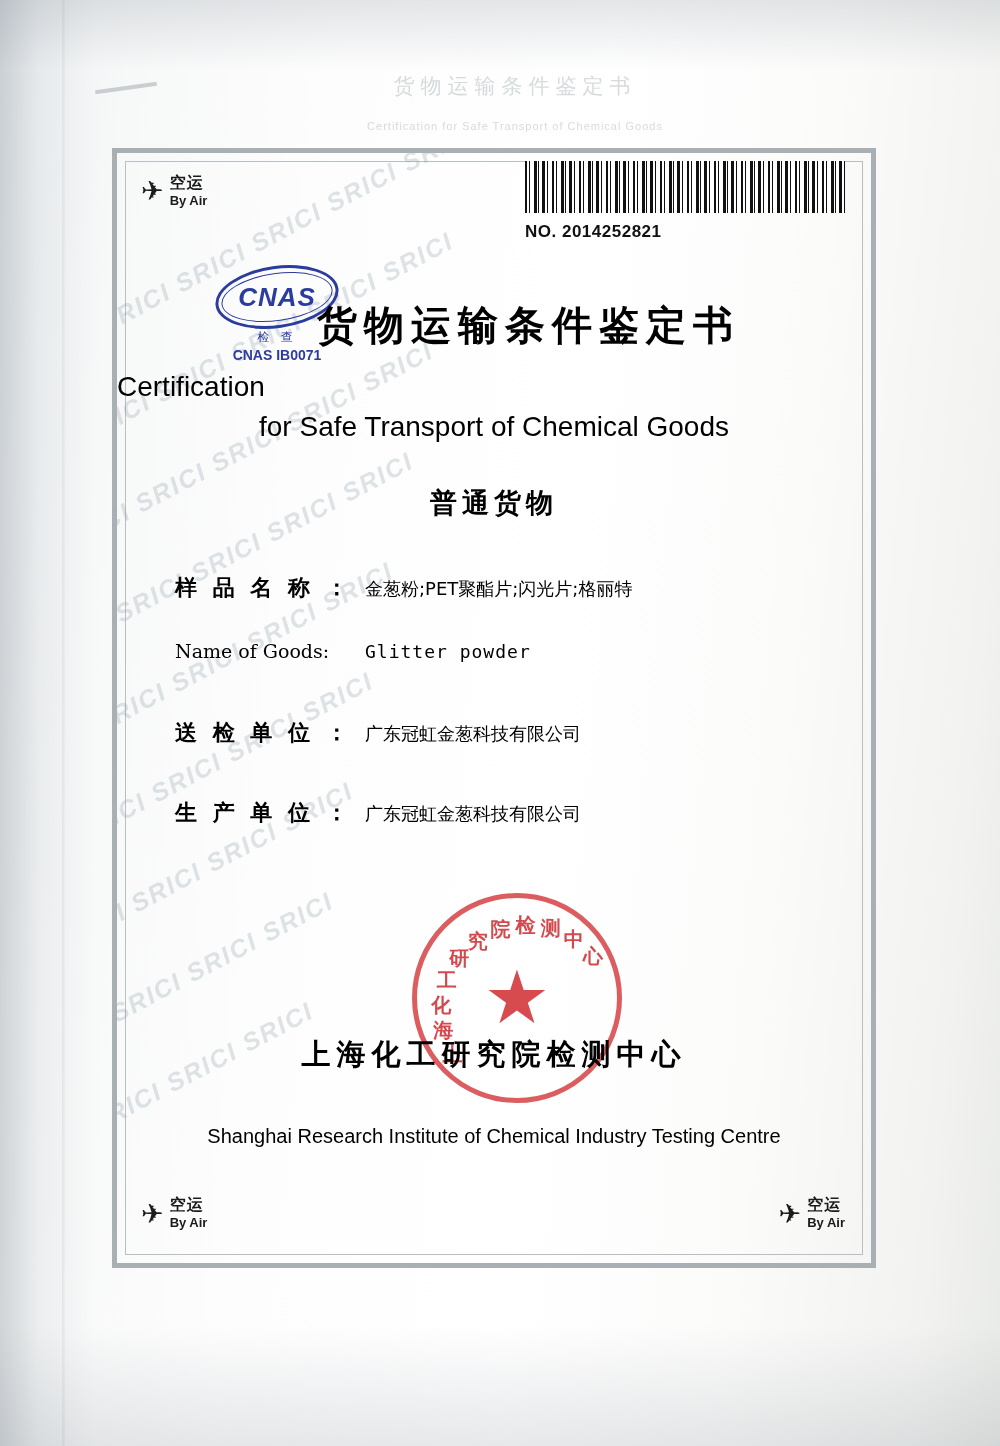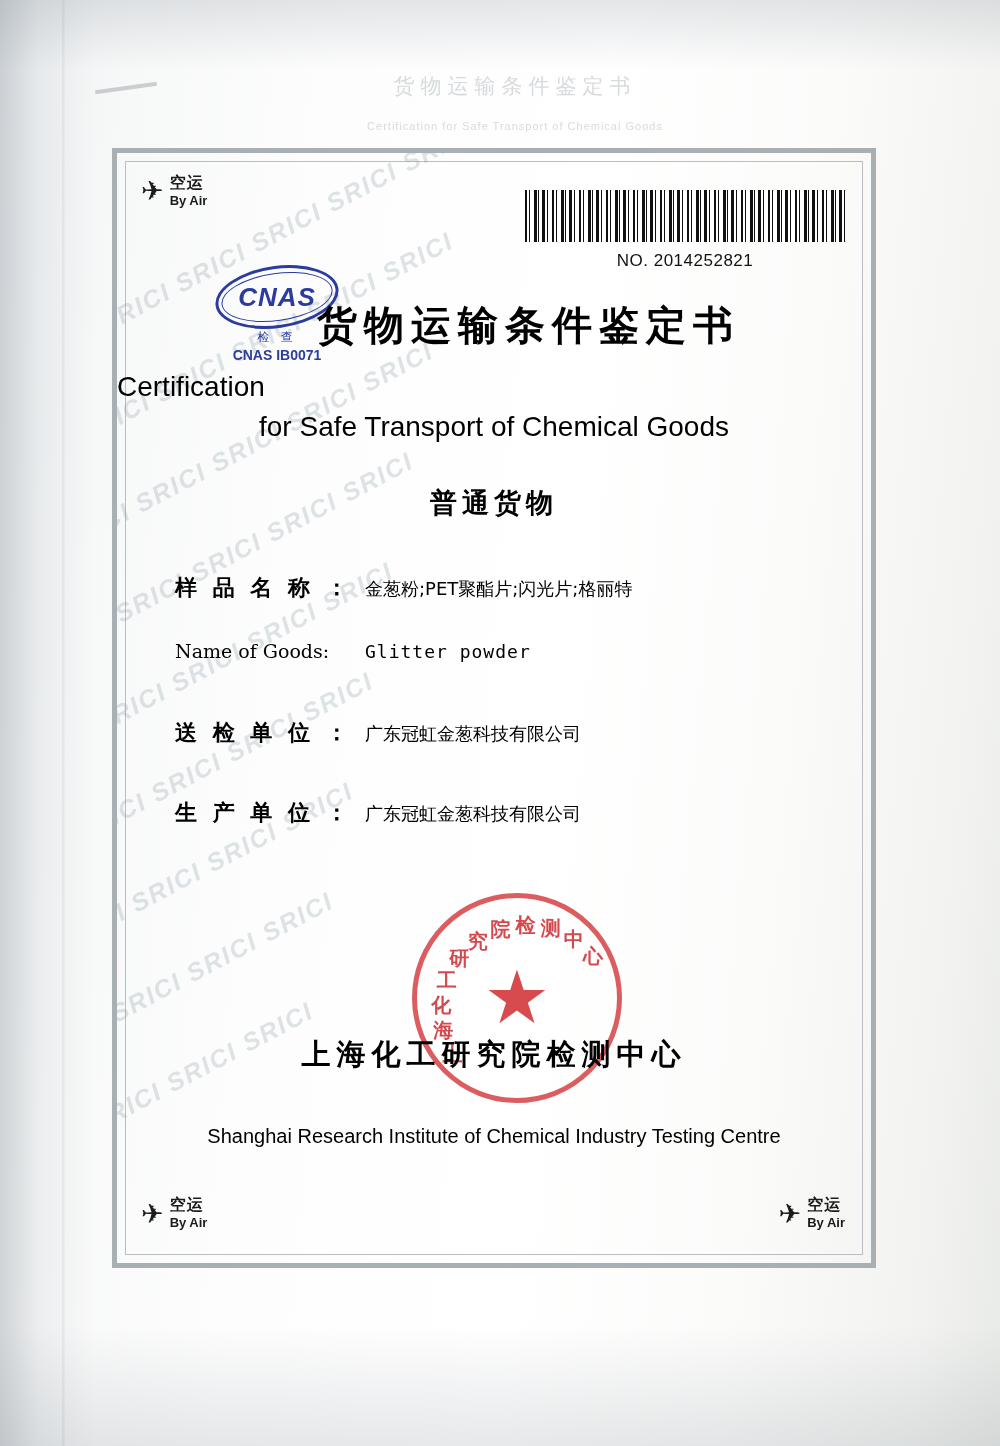--- a/index.html
+++ b/index.html
@@ -118,23 +118,24 @@
   .air .en { font-size: 13px; font-weight: bold; }
 
   .air-tl { left: 24px;  top: 22px; }
   .air-bl { left: 24px;  bottom: 32px; }
   .air-br { right: 26px; bottom: 32px; }
 
   
   .barcode-block {
     position: absolute;
     right: 26px;
-    top: 37px;
+    top: 8px;
     width: 320px;
-    text-align: center;
+    text-align: left;
+    font-weight: bold;
   }
   .barcode {
     height: 52px;
     width: 100%;
     background-image: repeating-linear-gradient(
       90deg,
       #111 0px, #111 2px, #fff 2px, #fff 4px,
       #111 4px, #111 5px, #fff 5px, #fff 9px,
       #111 9px, #111 12px, #fff 12px, #fff 13px,
       #111 13px, #111 14px, #fff 14px, #fff 17px,

